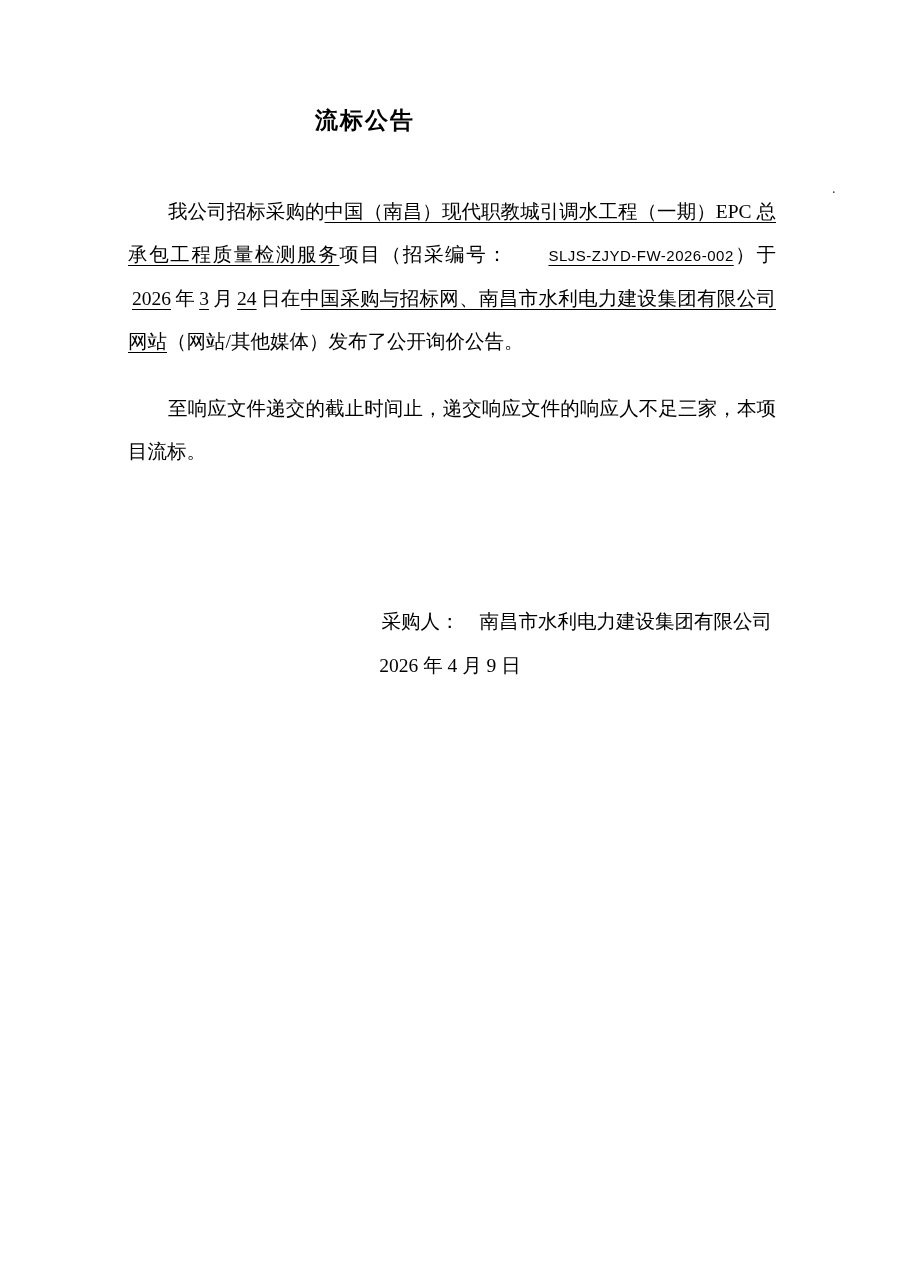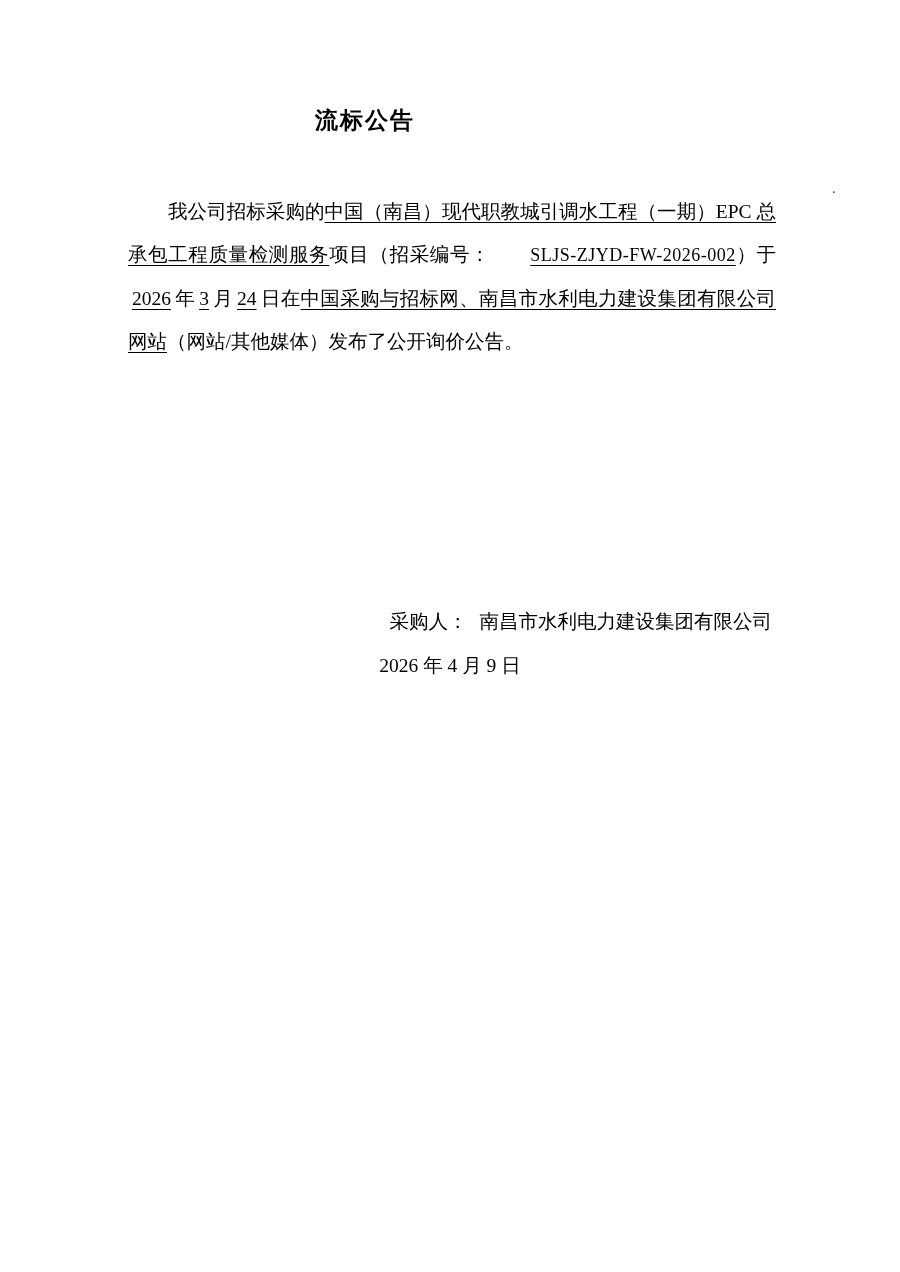--- a/index.html
+++ b/index.html
@@ -53,24 +53,24 @@
     display: inline-block;
     width: 40px;
   }
 
   .u {
     text-decoration: underline;
     text-underline-offset: 4px;
   }
 
   .mono-u {
-    font-family: Liberation Serif, serif;
+    font-family: Liberation Sans, sans-serif;
     text-decoration: underline;
     text-underline-offset: 4px;
-    font-size: 18px;
+    font-size: 15px;
     letter-spacing: 0.5px;
     margin-left: 40px;
   }
 
   .num-u {
     text-decoration: underline;
     text-underline-offset: 4px;
     padding: 0 4px;
   }
 
@@ -86,21 +86,21 @@
     font-size: 19.5px;
     line-height: 44px;
   }
 
   .sign-line {
     text-align: right;
     padding-right: 4px;
   }
 
   .sign-name {
-    padding-right: 12px;
+    padding-right: 20px;
   }
 
   .sign-date {
     text-align: center;
     padding-right: 4px;
   }
 
   .stray-dot {
     position: absolute;
     left: 832px;
@@ -118,20 +118,23 @@
   <h1 class="doc-title">流标公告</h1>
 
   <span class="stray-dot">.</span>
 
   <div class="body-block">
 
     <p class="para">
       <span class="indent"></span><span>我公司招标采购的</span><span class="u">中国（南昌）现代职教城引调水工程（一期）EPC 总承包工程质量检测服务</span><span>项目（招采编号：</span><span class="mono-u">SLJS-ZJYD-FW-2026-002</span><span>）于</span><span class="num-u">2026</span><span>年</span><span class="num-u">3</span><span>月</span><span class="num-u">24</span><span>日在</span><span class="u">中国采购与招标网、南昌市水利电力建设集团有限公司网站</span><span>（网站/其他媒体）</span><span>发布了公开询价公告。</span>
     </p>
 
+    <p class="para para2">
+      <span class="indent"></span><span>至响应文件递交的截止时间止，递交响应文件的响应人不足三家，本项目流标。</span>
+    </p>
 
   </div>
 
   <div class="sign-block">
     <div class="sign-line">
       <span class="sign-name">采购人：</span><span>南昌市水利电力建设集团有限公司</span>
     </div>
     <div class="sign-date">
       <span>2026</span>&nbsp;<span>年</span>&nbsp;<span>4</span>&nbsp;<span>月</span>&nbsp;<span>9</span>&nbsp;<span>日</span>
     </div>

